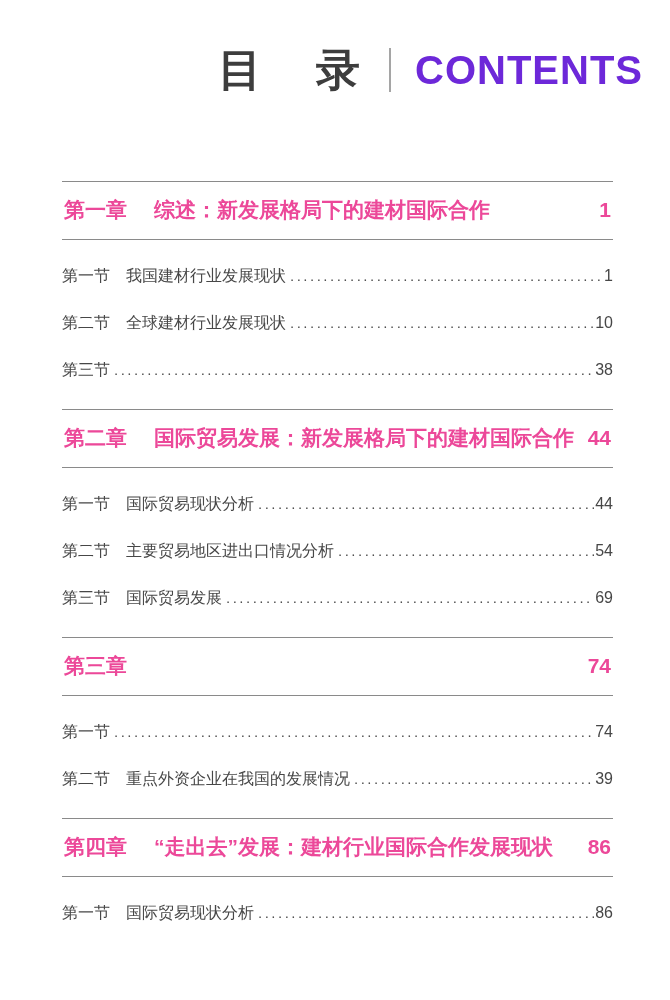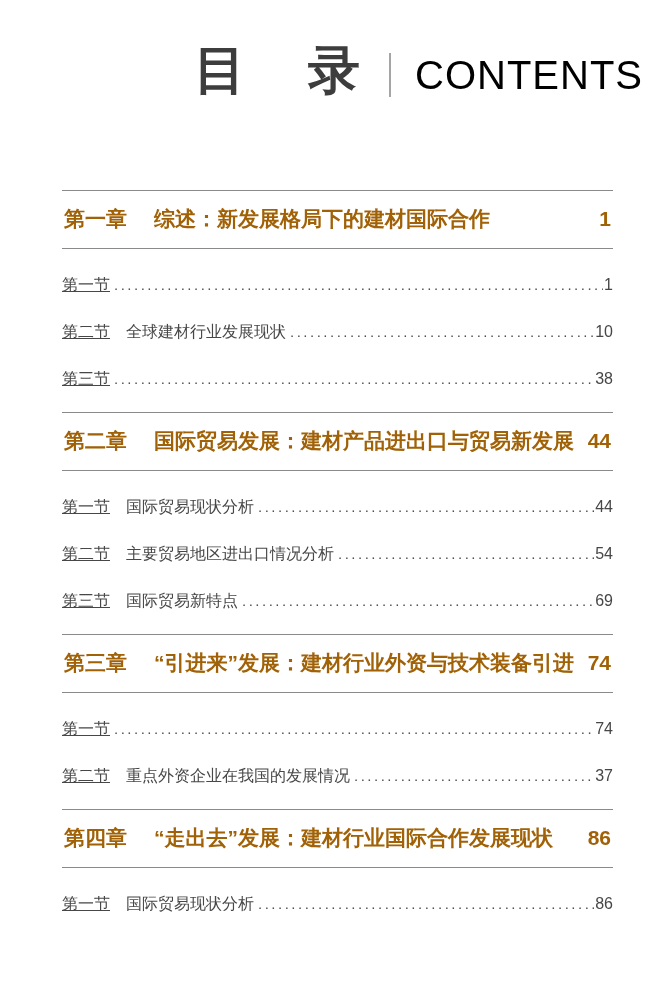--- a/index.html
+++ b/index.html
@@ -12,67 +12,66 @@
     font-family: "Liberation Sans", "DejaVu Sans", sans-serif;
     box-sizing: border-box;
   }
   .header {
     display: flex;
     justify-content: flex-end;
     align-items: center;
     padding: 44px 27px 0 0;
   }
   .title-cn {
-    font-size: 52px;
+    font-size: 44px;
     font-weight: bold;
     color: #3d3d3d;
     letter-spacing: 5px;
     white-space: pre;
     line-height: 1.2;
-    font-family: Liberation Mono, monospace;
   }
   .title-divider {
     width: 2px;
     height: 44px;
     background: #a5a5a5;
     margin: 0 24px 0 24px;
     flex: 0 0 auto;
   }
   .title-en {
     font-size: 40px;
-    font-weight: 400;
-    color: #000000;
+    font-weight: 700;
+    color: #6d28d9;
     letter-spacing: 1px;
     line-height: 1.2;
   }
   .toc { margin: 84px 57px 0 62px; }
-  .chapter { margin-top: 22px; }
+  .chapter { margin-top: 28px; }
   .chapter:first-child { margin-top: 0; }
   .chapter-head {
     display: flex;
     align-items: baseline;
     border-top: 1.5px solid #8a8a8a;
     border-bottom: 1.5px solid #8a8a8a;
     padding: 14px 2px 15px 2px;
     font-size: 21px;
     font-weight: bold;
-    color: #a16207;
+    color: #ec4899;
   }
   .chapter-label { white-space: nowrap; flex: 0 0 auto; }
   .chapter-title { margin-left: 27px; white-space: nowrap; }
   .chapter-spacer { flex: 1 1 auto; min-width: 12px; }
   .chapter-page { white-space: nowrap; flex: 0 0 auto; }
   .section {
     display: flex;
     align-items: baseline;
     margin-top: 26px;
     font-size: 16px;
     color: #474747;
   }
-  .section-label { white-space: nowrap; flex: 0 0 auto; text-decoration: underline; }
+  .section-label { white-space: nowrap; flex: 0 0 auto; }
   .section-title { margin-left: 16px; white-space: nowrap; flex: 0 0 auto; }
   .leader {
     flex: 1 1 auto;
     overflow: hidden;
     white-space: nowrap;
     color: #4f4f4f;
     letter-spacing: 2.5px;
     font-size: 15px;
     margin: 0 1px 0 4px;
   }
@@ -94,20 +93,21 @@
   <section class="chapter">
     <div class="chapter-head">
       <span class="chapter-label">第一章</span>
       <span class="chapter-title">综述：新发展格局下的建材国际合作</span>
       <span class="chapter-spacer"></span>
       <span class="chapter-page">1</span>
     </div>
     <div class="sections">
   <div class="section">
     <span class="section-label">第一节</span>
+    <span class="section-title">我国建材行业发展现状</span>
     <span class="leader"></span>
     <span class="section-page">1</span>
   </div>
 
   <div class="section">
     <span class="section-label">第二节</span>
     <span class="section-title">全球建材行业发展现状</span>
     <span class="leader"></span>
     <span class="section-page">10</span>
   </div>
@@ -116,67 +116,66 @@
     <span class="section-label">第三节</span>
     <span class="leader"></span>
     <span class="section-page">38</span>
   </div>
 </div>
   </section>
 
   <section class="chapter">
     <div class="chapter-head">
       <span class="chapter-label">第二章</span>
-      <span class="chapter-title">国际贸易发展：建材产品进出口与贸易新发展</span>
+      <span class="chapter-title">国际贸易发展：新发展格局下的建材国际合作</span>
       <span class="chapter-spacer"></span>
       <span class="chapter-page">44</span>
     </div>
     <div class="sections">
   <div class="section">
     <span class="section-label">第一节</span>
     <span class="section-title">国际贸易现状分析</span>
     <span class="leader"></span>
     <span class="section-page">44</span>
   </div>
 
   <div class="section">
     <span class="section-label">第二节</span>
     <span class="section-title">主要贸易地区进出口情况分析</span>
     <span class="leader"></span>
     <span class="section-page">54</span>
   </div>
 
   <div class="section">
     <span class="section-label">第三节</span>
-    <span class="section-title">国际贸易新特点</span>
+    <span class="section-title">国际贸易发展</span>
     <span class="leader"></span>
     <span class="section-page">69</span>
   </div>
 </div>
   </section>
 
   <section class="chapter">
     <div class="chapter-head">
       <span class="chapter-label">第三章</span>
-      <span class="chapter-title">“引进来”发展：建材行业外资与技术装备引进</span>
       <span class="chapter-spacer"></span>
       <span class="chapter-page">74</span>
     </div>
     <div class="sections">
   <div class="section">
     <span class="section-label">第一节</span>
     <span class="leader"></span>
     <span class="section-page">74</span>
   </div>
 
   <div class="section">
     <span class="section-label">第二节</span>
     <span class="section-title">重点外资企业在我国的发展情况</span>
     <span class="leader"></span>
-    <span class="section-page">37</span>
+    <span class="section-page">39</span>
   </div>
 </div>
   </section>
 
   <section class="chapter">
     <div class="chapter-head">
       <span class="chapter-label">第四章</span>
       <span class="chapter-title">“走出去”发展：建材行业国际合作发展现状</span>
       <span class="chapter-spacer"></span>
       <span class="chapter-page">86</span>

